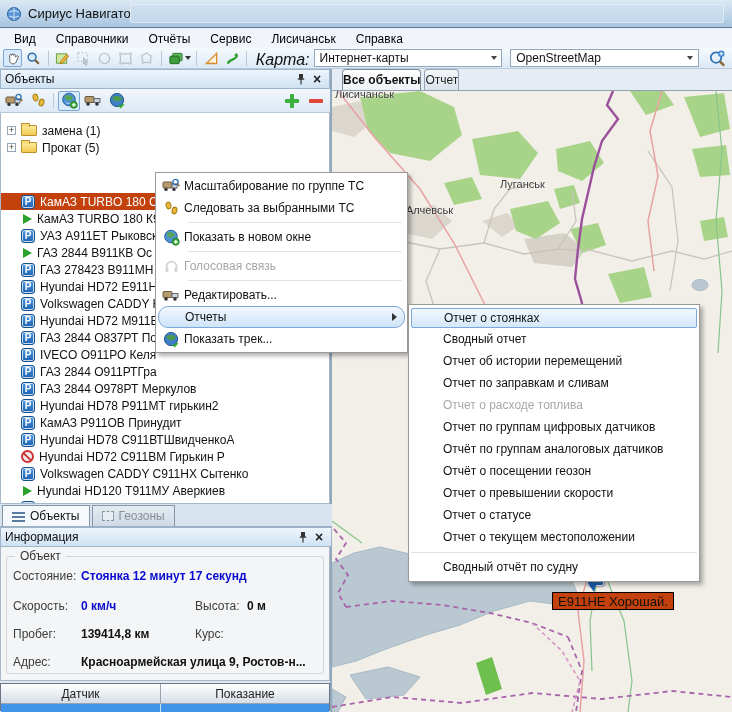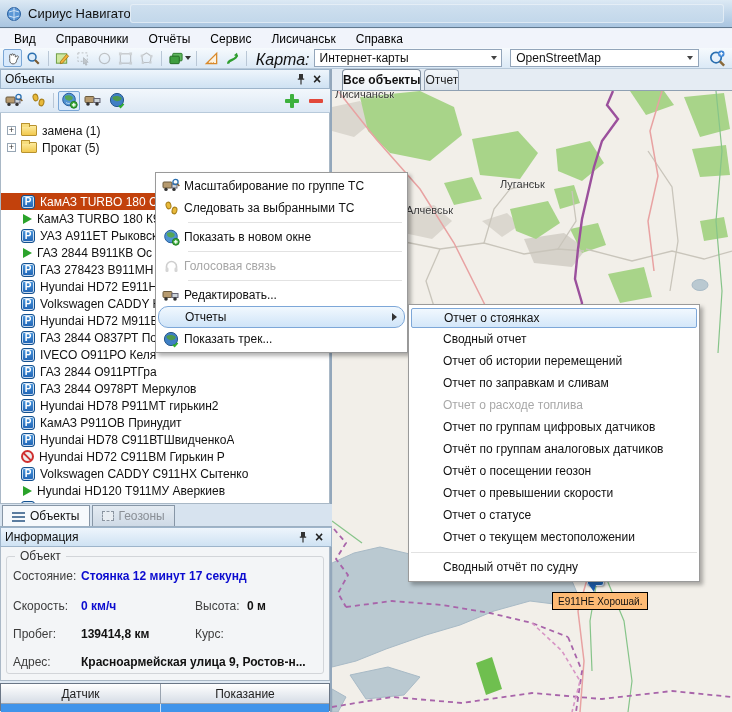--- a/index.html
+++ b/index.html
@@ -108,22 +108,22 @@
   .mtab{height:21px;display:flex;align-items:center;padding:0 0;font-size:12px;border:1px solid #7d8c9c;border-bottom:none;border-radius:4px 4px 0 0;margin-right:3px;}
   .mtab.active{background:linear-gradient(#ffffff,#eef3f8);font-weight:bold;color:#111;}
   .mtab.inactive{background:linear-gradient(#f3f7fa,#dbe3ec);color:#222;border-color:#97a4b4;}
   .map{position:absolute;left:0;top:22px;width:400px;height:621px;background:#f2efe9;overflow:hidden;}
   .map svg{position:absolute;left:0;top:0;}
   .citylabel{position:absolute;font-size:11px;color:#3a3a3a;text-shadow:0 0 2px #fff;}
   .marker{position:absolute;left:255px;top:478px;width:17px;height:17px;border-radius:3px;
     background:linear-gradient(#4a97dd,#1c5cab);box-shadow:inset 0 0 0 1px rgba(255,255,255,.8),1px 1px 2px rgba(0,0,0,.35);
     color:#fff;font-size:11px;font-weight:bold;text-align:center;line-height:16px;z-index:5;}
   .marker:after{content:"";position:absolute;left:2px;top:16px;width:0;height:0;border-left:5px solid transparent;border-right:2px solid transparent;border-top:7px solid #1c5cab;}
-  .maptip{position:absolute;left:220px;top:501px;height:18px;background:#fdba74;border:1px solid #000;
-    font-size:10px;color:#111;display:flex;align-items:center;padding:0 5px;z-index:5;white-space:nowrap;}
+  .maptip{position:absolute;left:220px;top:501px;height:18px;background:#c2410c;border:1px solid #000;
+    font-size:13px;color:#111;display:flex;align-items:center;padding:0 5px;z-index:5;white-space:nowrap;}
 
   
   .cmenu{position:absolute;left:155px;top:172px;width:253px;background:#fff;border:1px solid #9a9a9a;
     box-shadow:3px 3px 4px rgba(0,0,0,.3);z-index:50;padding:2px;}
   .citem{height:22px;display:flex;align-items:center;font-size:12px;color:#111;position:relative;}
   .citem .cic{width:26px;display:flex;align-items:center;justify-content:center;flex:none;}
   .citem .clb{flex:1;white-space:nowrap;}
   .citem.disabled .clb{color:#a6a6a6;}
   .citem.disabled svg{opacity:.45;filter:grayscale(1);}
   .citem.highlighted{border:1px solid #7da7d8;border-radius:10px;background:linear-gradient(#f1f8fe,#cfe4f8);}

